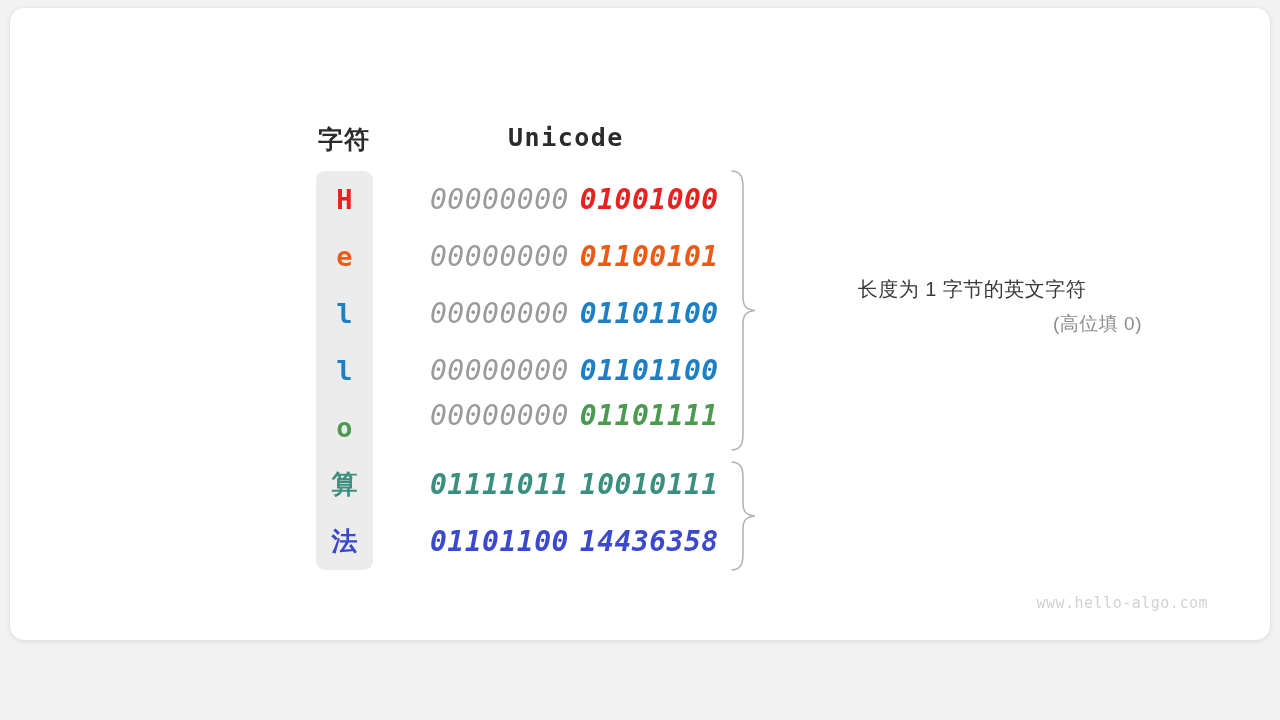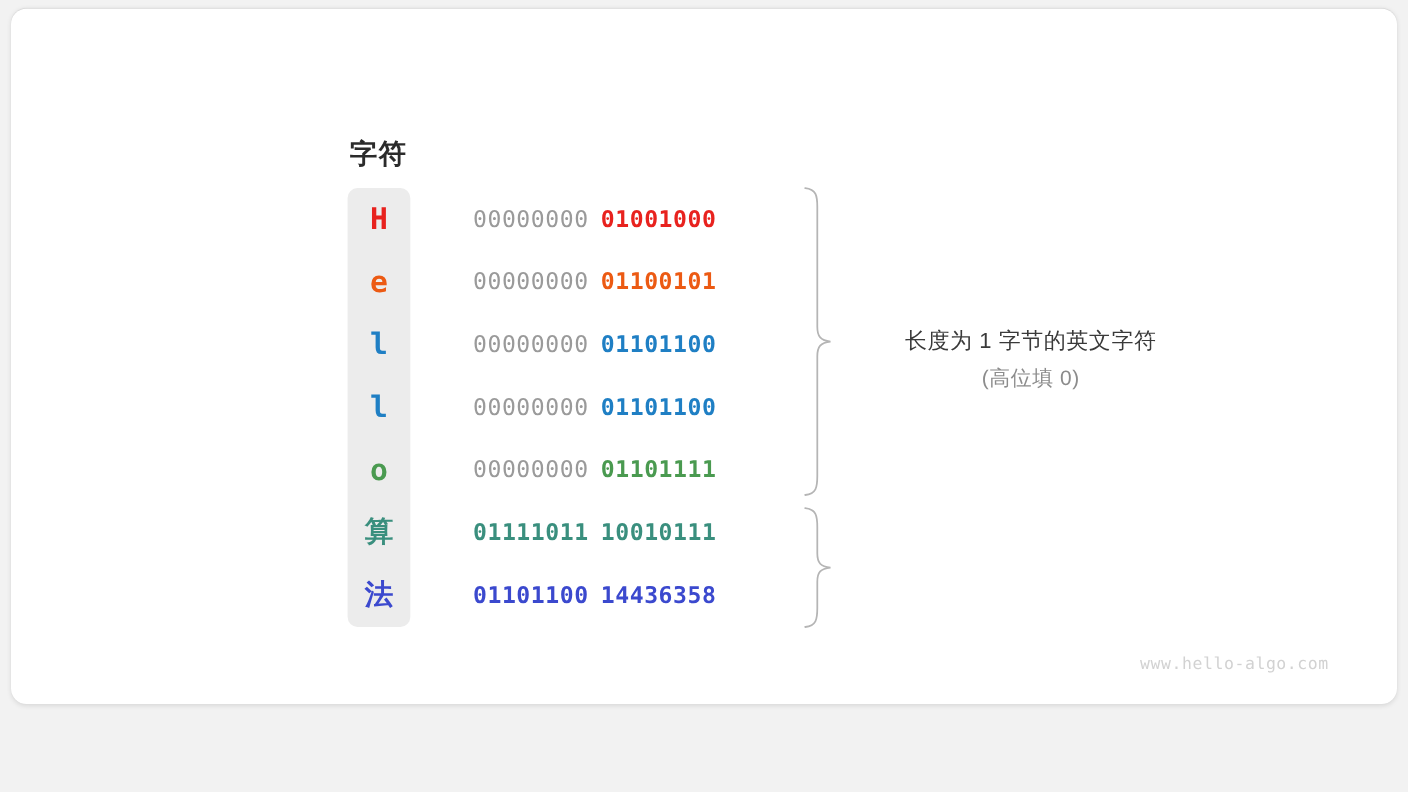--- a/index.html
+++ b/index.html
@@ -78,23 +78,24 @@
   }
 
   
   .bin-row {
     position: absolute;
     left: 420px;
     width: 280px;
     height: 57px;
     line-height: 57px;
     font-family: "DejaVu Sans Mono", "Liberation Mono", monospace;
-    font-size: 21px;
+    font-size: 28px;
     white-space: nowrap;
     letter-spacing: 0.5px;
+    font-style: italic;
   }
   .byte-hi {
     color: #9a9a9a;
     font-weight: normal;
   }
   .byte-hi.bold {
     font-weight: bold;
   }
   .byte-lo {
     font-weight: bold;
@@ -118,70 +119,72 @@
   .annot-main {
     font-size: 20px;
     color: #3a3a3a;
     letter-spacing: 0.5px;
   }
   .annot-sub {
     font-size: 19px;
     color: #8c8c8c;
     letter-spacing: 0.5px;
     margin-top: 8px;
+    text-align: right;
   }
 
   
   #watermark {
     position: absolute;
     right: 62px;
     bottom: 28px;
     font-family: "DejaVu Sans Mono", "Liberation Mono", monospace;
     font-size: 15px;
     color: #d2d2d2;
     letter-spacing: 0.5px;
   }
 </style>
 </head>
 <body>
 
 <div id="card">
 
   <div class="col-header" id="hdr-char">字符</div>
+  <div class="col-header" id="hdr-unicode">Unicode</div>
 
   <div id="char-column"></div>
 
   <div id="rows-layer">
       <div class="char-cell" style="top: 163px; color: rgb(232, 34, 30);">H</div>
       <div class="bin-row" style="top: 163px;"><span class="byte-hi">00000000</span><span class="byte-gap"></span><span class="byte-lo" style="color: rgb(232, 34, 30);">01001000</span></div>
       <div class="char-cell" style="top: 220px; color: rgb(236, 90, 19);">e</div>
       <div class="bin-row" style="top: 220px;"><span class="byte-hi">00000000</span><span class="byte-gap"></span><span class="byte-lo" style="color: rgb(236, 90, 19); margin-top: 37px;">01100101</span></div>
       <div class="char-cell" style="top: 277px; color: rgb(31, 127, 196);">l</div>
       <div class="bin-row" style="top: 277px;"><span class="byte-hi">00000000</span><span class="byte-gap"></span><span class="byte-lo" style="color: rgb(31, 127, 196);">01101100</span></div>
       <div class="char-cell" style="top: 334px; color: rgb(31, 127, 196);">l</div>
       <div class="bin-row" style="top: 334px;"><span class="byte-hi">00000000</span><span class="byte-gap"></span><span class="byte-lo" style="color: rgb(31, 127, 196);">01101100</span></div>
       <div class="char-cell" style="top: 391px; color: rgb(74, 154, 80);">o</div>
-      <div class="bin-row" style="top: 391px;"><span class="byte-hi">00000000</span><span class="byte-gap"></span><span class="byte-lo" style="color: rgb(74, 154, 80);">01101111</span></div>
+      <div class="bin-row" style="top: 379px;"><span class="byte-hi">00000000</span><span class="byte-gap"></span><span class="byte-lo" style="color: rgb(74, 154, 80);">01101111</span></div>
       <div class="char-cell cjk" style="top: 448px; color: rgb(58, 143, 126);">算</div>
       <div class="bin-row" style="top: 448px;"><span class="byte-hi bold" style="color: rgb(58, 143, 126);">01111011</span><span class="byte-gap"></span><span class="byte-lo" style="color: rgb(58, 143, 126);">10010111</span></div>
       <div class="char-cell cjk" style="top: 505px; color: rgb(59, 73, 206);">法</div>
       <div class="bin-row" style="top: 505px;"><span class="byte-hi bold" style="color: rgb(59, 73, 206);">01101100</span><span class="byte-gap"></span><span class="byte-lo" style="color: rgb(59, 73, 206);">14436358</span></div>
     </div>
 
   <svg class="brace" id="brace-ascii" style="left:718px; top:160px;" width="34" height="285" viewBox="0 0 34 285">
     <path d="M4,3 C14,4 15,10 15,20 L15,129 C15,138 18,141.5 27,142.5
              C18,143.5 15,147 15,156 L15,265 C15,275 14,281 4,282" fill="none" stroke="#b5b5b5" stroke-width="1.6" stroke-linecap="round"></path>
   </svg>
 
   <svg class="brace" id="brace-cjk" style="left:718px; top:451px;" width="34" height="114" viewBox="0 0 34 114">
     <path d="M4,3 C14,4 15,10 15,20 L15,44 C15,53 18,56 27,57
              C18,58 15,61 15,70 L15,94 C15,104 14,110 4,111" fill="none" stroke="#b5b5b5" stroke-width="1.6" stroke-linecap="round"></path>
   </svg>
 
-  <div class="annot" id="annot-ascii" style="left:757px; top:268px; width:340px;margin-top:20px;">
+  <div class="annot" id="annot-ascii" style="left:792px; top:268px; width:340px;">
     <div class="annot-main">长度为 1 字节的英文字符</div>
     <div class="annot-sub">(高位填 0)</div>
   </div>
 
 
   <div id="watermark">www.hello-algo.com</div>
 
 </div>
 
 </body></html>

